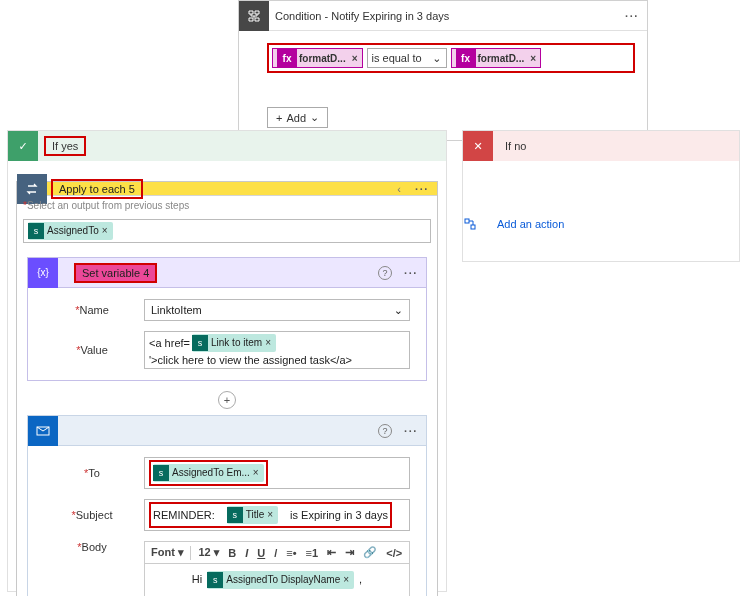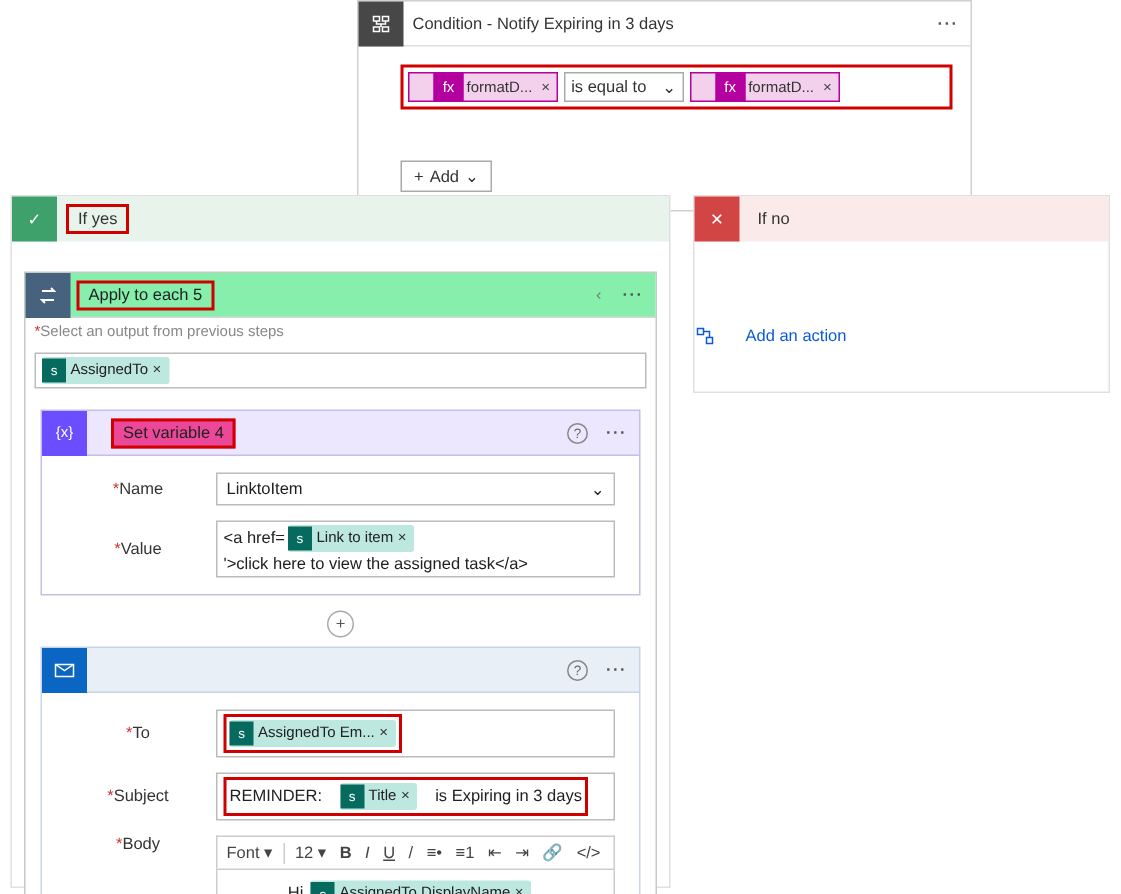--- a/index.html
+++ b/index.html
@@ -11,21 +11,21 @@
   .condition-card { position: absolute; left: 238px; top: 0; width: 410px; background: #fff; border: 1px solid #d0d0d0; }
   .card-header { display: flex; align-items: center; height: 30px; border-bottom: 1px solid #e0e0e0; }
   .card-icon { width: 30px; height: 30px; display: flex; align-items: center; justify-content: center; }
   .condition-icon { background: #474747; color: #fff; }
   .card-title-txt { flex: 1; padding-left: 6px; color: #333; }
   .dots { padding: 0 8px; color: #555; font-weight: bold; letter-spacing: 1px; }
 
   .row-group { padding: 12px 12px 12px 28px; position: relative; }
   .cond-row { display: flex; gap: 4px; align-items: center; }
   .fx-badge { background: #b4009e; color: #fff; border: 1px solid #b4009e; width: 20px; height: 20px; display: flex; align-items: center; justify-content: center; font-size: 10px; }
-  .fx-pill { background: #f3d1ec; border: 1px solid #b4009e; color: #333; height: 20px; display: flex; align-items: center; padding: 0 4px 0 16px; font-size: 10px; }
+  .fx-pill { background: #f3d1ec; border: 1px solid #b4009e; color: #333; height: 20px; display: flex; align-items: center; padding: 0 4px 0 4px; font-size: 10px; font-weight: bold; }
   .fx-pill .x { margin-left: 4px; color: #444; cursor: pointer; }
   .operator { border: 1px solid #aaa; background: #fff; height: 20px; display: flex; align-items: center; padding: 0 4px; color: #333; min-width: 80px; }
   .operator .chev { margin-left: auto; }
   .tooltip { position: absolute; left: 50px; top: 36px; border: 1px solid #999; background: #fff; padding: 4px 6px; font-size: 11px; color: #333; white-space: nowrap; z-index: 5; }
   .add-btn { margin-top: 34px; border: 1px solid #aaa; background: #fff; padding: 3px 8px; display: inline-flex; align-items: center; gap: 4px; color: #333; }
 
   .red-box { border: 2px solid #d00000; }
 
   
   .branch { position: absolute; top: 130px; width: 278px; background: #fff; border: 1px solid #e0e0e0; }
@@ -37,21 +37,21 @@
   .bh-icon { width: 30px; height: 30px; display: flex; align-items: center; justify-content: center; }
   .check { background: #3ea06a; color: #fff; }
   .cross { background: #d24545; color: #fff; }
   .bh-label { padding: 2px 6px; margin-left: 6px; color: #333; }
 
   .add-action-link { text-align: center; margin: 56px 0 30px; color: #0a5bd8; font-size: 11px; display: flex; align-items: center; justify-content: flex-start; gap: 20px; }
   .link-icon { color: #0a5bd8; }
 
   
   .foreach-card { margin: 20px 8px 0 8px; border: 1px solid #c8c8c8; background: #fff; }
-  .foreach-head { background: #86efac; display: flex; align-items: center; height: 30px; border-bottom: 1px solid #d5d5d5; }
+  .foreach-head { background: #fde047; display: flex; align-items: center; height: 14px; border-bottom: 1px solid #d5d5d5; }
   .foreach-icon { width: 30px; height: 30px; display: flex; align-items: center; justify-content: center; background: #46627f; color: #fff; }
   .arrow-down { padding: 0 6px; color: #777; }
 
   .field-row { display: flex; align-items: center; padding: 5px 10px 5px 6px; text-align: center; }
   .field-label { width: 104px; color: #333; }
   .asterisk { color: #cc3333; }
   .field-input { flex: 1; border: 1px solid #bbb; background: #fff; min-height: 22px; display: flex; align-items: center; padding: 2px 4px; flex-wrap: wrap; gap: 2px; }
 
   .dyn-pill { display: inline-flex; align-items: center; height: 18px; border-radius: 2px; font-size: 10px; padding: 0 2px 0 0; line-height: 18px; }
   .dyn-pill .icon-sq { width: 16px; height: 16px; display: flex; align-items: center; justify-content: center; color: #fff; font-size: 9px; margin-right: 3px; }
@@ -72,21 +72,21 @@
   .plus-circle { width: 18px; height: 18px; border: 1px solid #aaa; border-radius: 50%; display: flex; align-items: center; justify-content: center; margin: 6px auto; background: #fff; color: #555; }
 
   
   .email-card { margin: 0 10px 0 10px; border: 1px solid #c8d5e6; }
   .email-head { background: #e8eff7; display: flex; align-items: center; height: 30px; border-bottom: 1px solid #c8d5e6; }
   .email-icon { width: 30px; height: 30px; display: flex; align-items: center; justify-content: center; background: #0b66c3; color: #fff; font-size: 11px; }
   .email-body { background: #fff; padding: 6px; }
 
   .toolbar { display: flex; align-items: center; border: 1px solid #ccc; border-bottom: none; padding: 3px 4px; gap: 5px; font-size: 11px; flex: 1; }
   .toolbar .sep { width: 1px; height: 14px; background: #ccc; }
-  .tb-btn { cursor: pointer; color: #444; padding: 1px 2px; }
+  .tb-btn { cursor: pointer; color: #444; padding: 1px 2px; font-weight: bold; }
   .rich-body { border: 1px solid #ccc; padding: 6px; min-height: 100px; line-height: 1.6; font-size: 11px; flex: 1; }
   .rich-body .dyn-pill { vertical-align: middle; margin: 1px 2px; }
 
   svg { display: block; }
 </style>
 </head>
 <body>
 
 <div class="canvas">
 

